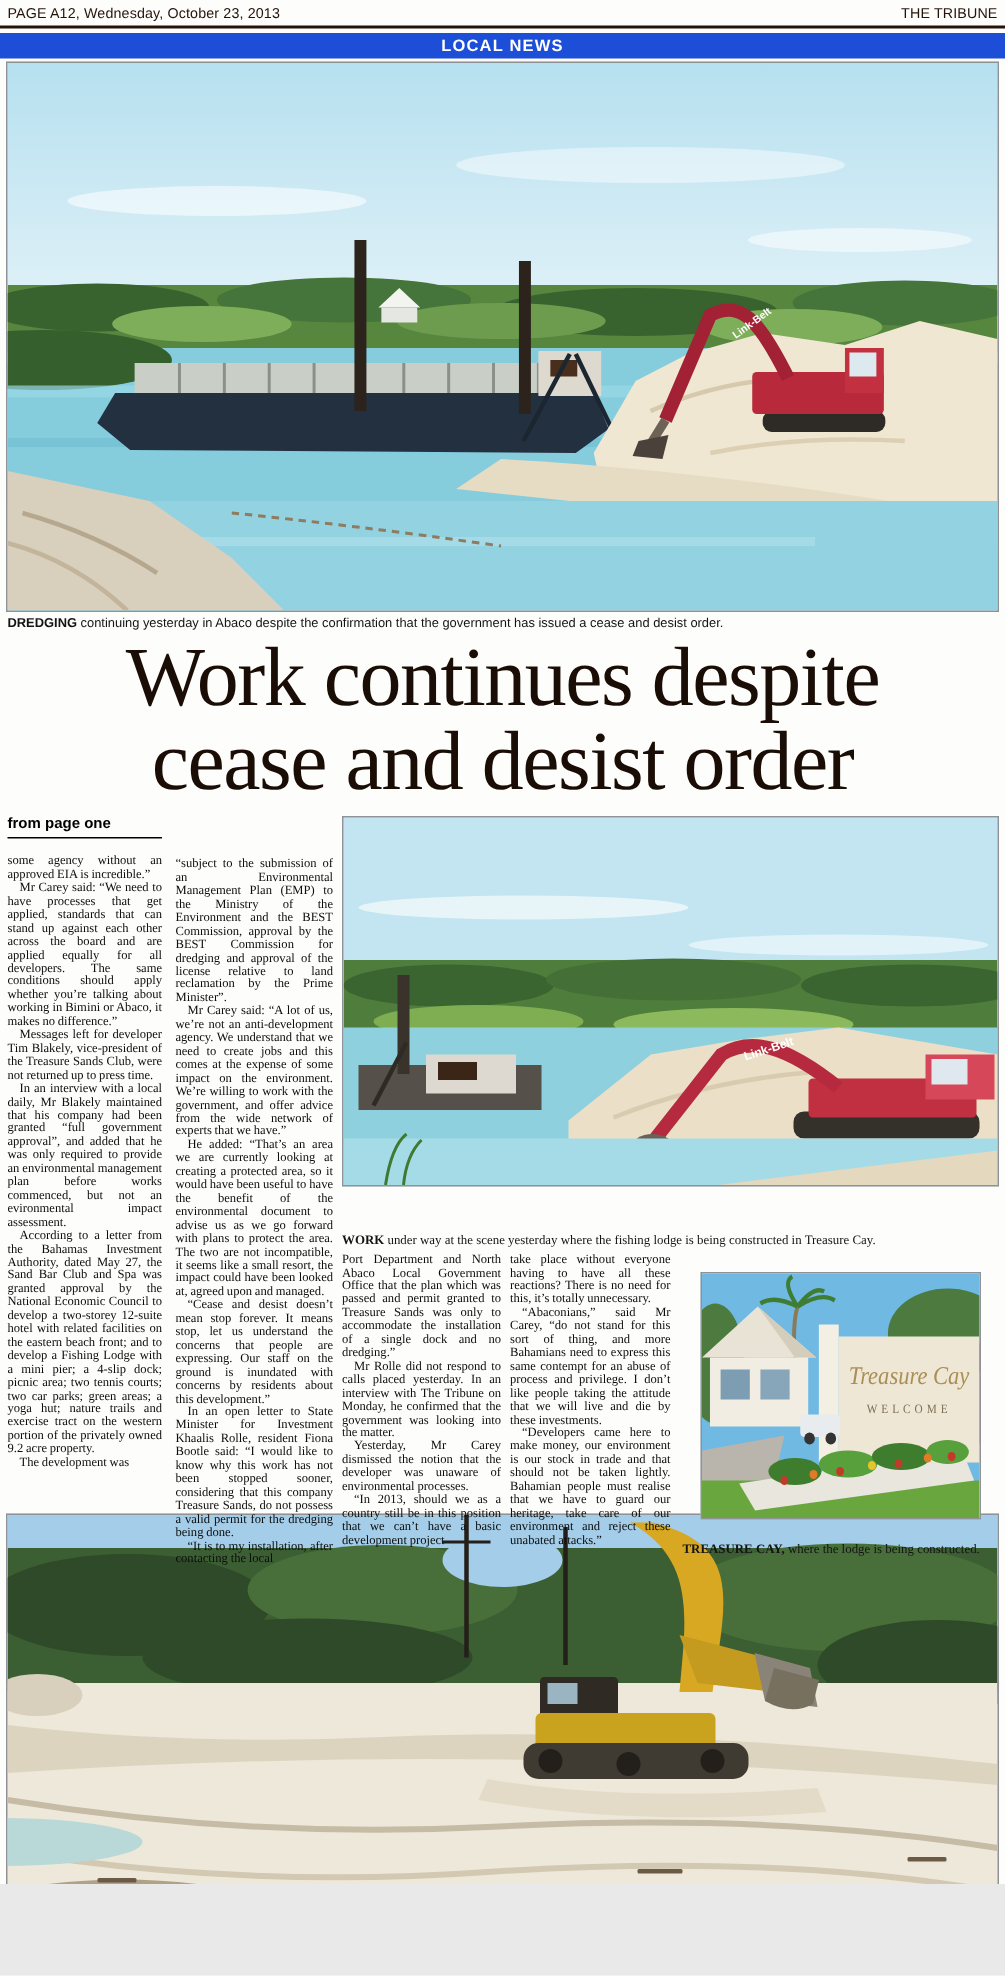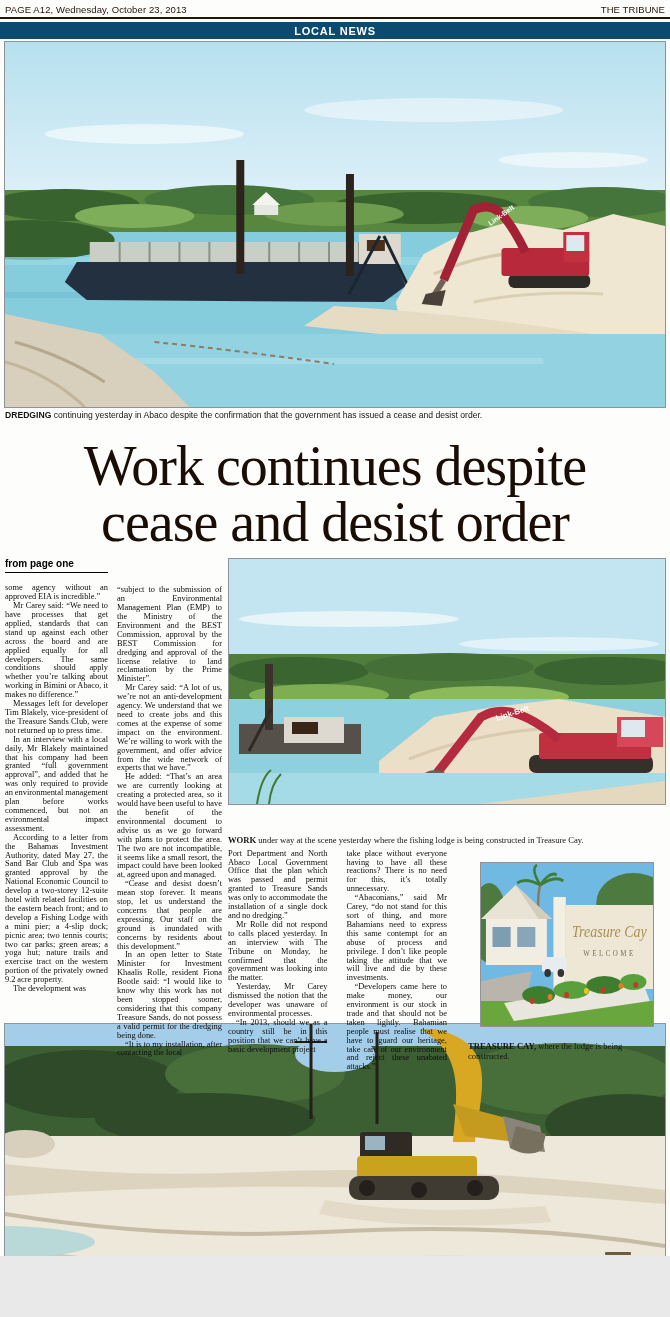--- a/index.html
+++ b/index.html
@@ -9,54 +9,54 @@
     background:#fdfdfb; overflow:hidden;
     font-family:"Liberation Sans", sans-serif; color:#1a1a1a;
   }
   .masthead {
     display:flex; justify-content:space-between; align-items:flex-end;
     padding:4px 5px 2px 5px;
     font-size:9.5px; color:#241309; letter-spacing:0.1px;
     border-bottom:2px solid #241309;
   }
   .section-bar {
-    height:17px; margin-top:3px; background:#0c4a6e;
+    height:17px; margin-top:3px; background:#1d4ed8;
     display:flex; align-items:center; justify-content:center;
   }
   .section-bar span {
     color:#ffffff; font-weight:bold; font-size:11px; letter-spacing:0.8px;
   }
   .photo-frame {
     margin:2px 4px 0 4px; border:1px solid #8f9296; background:#cfe6ee;
     overflow:hidden; line-height:0;
   }
   .photo-frame svg { width:100%; height:100%; }
   .caption {
     padding:2px 5px 0 5px; font-size:8.6px; line-height:1.2; color:#141414;
   }
   .caption b { font-weight:bold; }
   .headline {
     text-align:center; font-family:"Liberation Serif", serif;
     font-size:56px; line-height:56px; letter-spacing:-1px;
-    color:#1a0d05; margin-top:18px; font-weight:400;
+    color:#1a0d05; margin-top:4px; font-weight:400;
   }
   .article { position:relative; height:458px; margin-top:8px; font-family:"Liberation Serif", serif; }
   .kicker {
     position:absolute; left:5px; top:0; width:103px;
     font-family:"Liberation Sans", sans-serif; font-weight:bold; font-size:10px;
     color:#000; border-bottom:1.5px solid #000; padding-bottom:3px;
   }
   .col { position:absolute; font-size:8.4px; line-height:1.06; color:#0d0d0d; }
   .col p { text-align:justify; text-indent:8px; margin:0; word-spacing:-0.2px; }
   .col p:first-child { text-indent:0; }
   .col-1 { left:5px;  top:26px; width:103px; }
   .col-2 { left:117px; top:0;   width:105px;margin-top:28px; }
   .right-block { position:absolute; left:228px; top:0; width:438px; }
   .right-block .photo-frame { margin:0; }
-  .lower-row { display:flex; margin-top:4px;gap:13px; }
+  .lower-row { display:flex; margin-top:4px; }
   .col-3 { position:static; width:106px; }
   .col-4 { position:static; width:107px; margin-left:6px; }
   .right-photo-block { margin-left:8px; width:211px; }
   .right-photo-block .caption { padding:2px 0 0 0; }
   .bottom-photo { margin-top:7px; }
   .print-bar { display:flex; height:15px; margin-top:5px; }
   .print-bar div { height:100%; }
   .equip-label { font-family:"Liberation Sans", sans-serif; font-weight:bold; }
 </style>
 </head>

